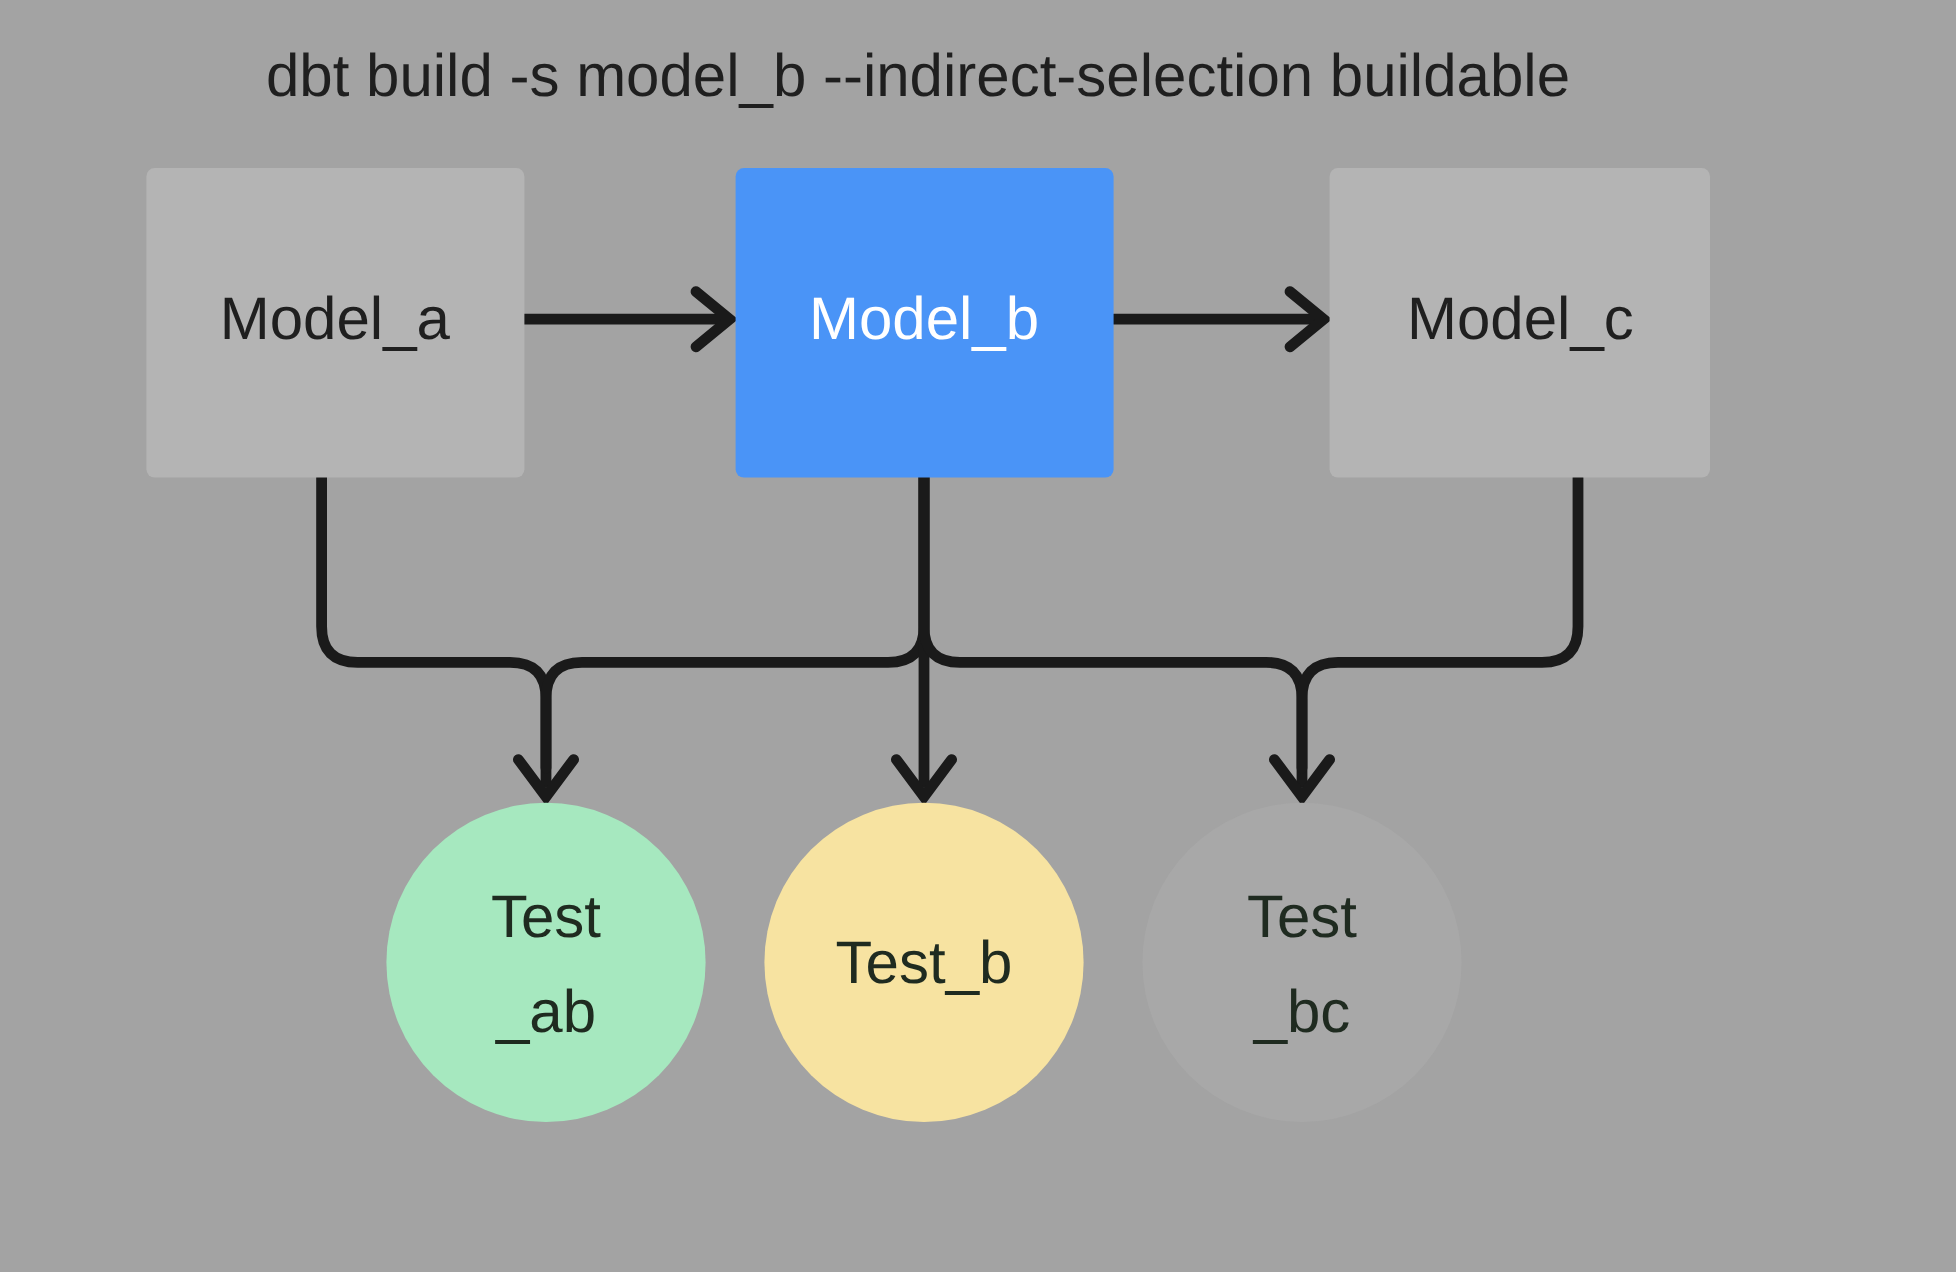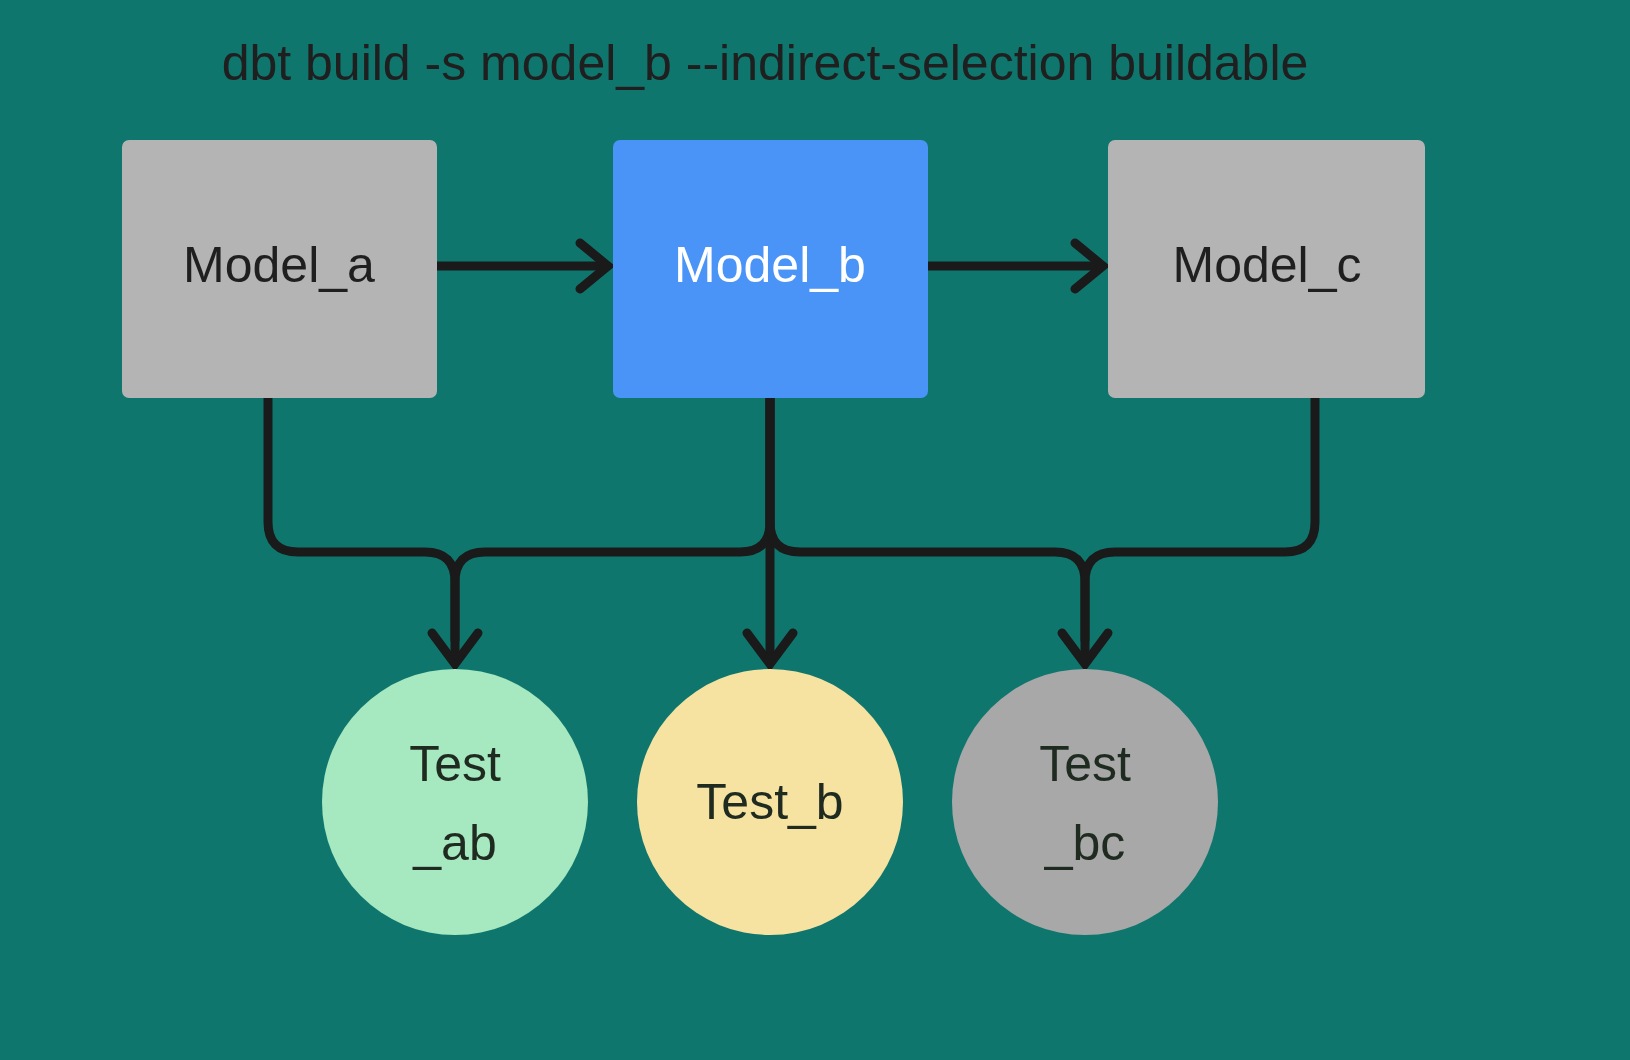--- a/index.html
+++ b/index.html
@@ -10,21 +10,21 @@
   body {
     width: 1630px;
     height: 1060px;
     font-family: "Liberation Sans", sans-serif;
     overflow: hidden;
   }
   #diagram-root {
     position: relative;
     width: 1630px;
     height: 1060px;
-    background: #0f766e;
+    background: #a3a3a3;
   }
   svg#diagram-svg {
     position: absolute;
     top: 0;
     left: 0;
     width: 1630px;
     height: 1060px;
     display: block;
   }
   .node-label {

